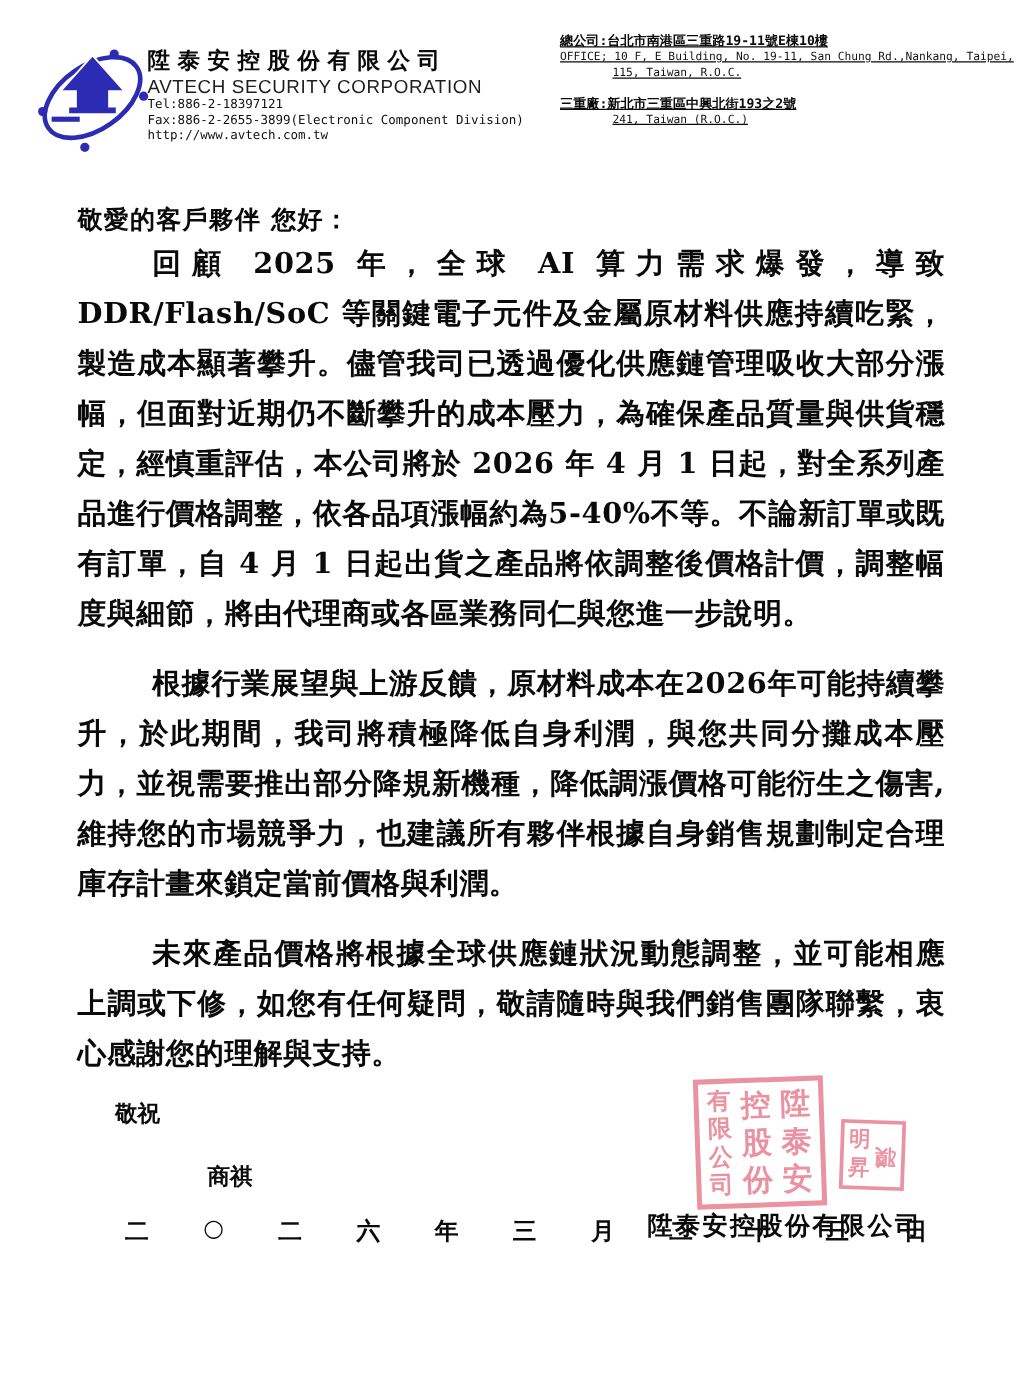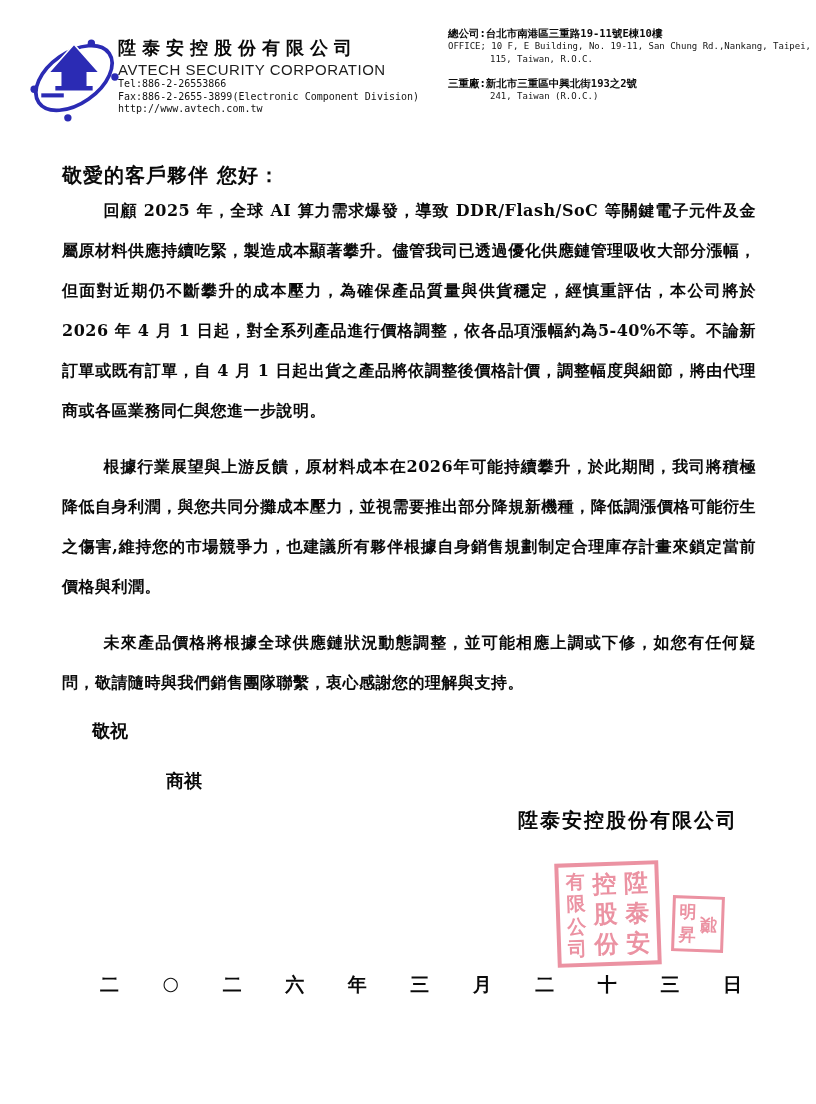--- a/index.html
+++ b/index.html
@@ -14,30 +14,30 @@
   }
   
   .logo{position:absolute;left:28px;top:32px;width:92px;height:92px;}
   .hdr-left{position:absolute;left:118px;top:36px;width:320px;}
   .company-zh{font-size:18px;font-weight:bold;letter-spacing:6px;white-space:nowrap;}
   .company-en{font-size:15px;font-weight:normal;letter-spacing:.5px;color:#1d1d1d;
               font-family:"Liberation Sans",sans-serif;margin-top:1px;white-space:nowrap;}
   .contact{font-size:10px;line-height:12.5px;color:#101010;
            font-family:"DejaVu Sans Mono","Liberation Mono",monospace;white-space:nowrap;}
   .hdr-right{position:absolute;left:448px;top:26px;width:352px;
-             font-family:"DejaVu Sans Mono","Liberation Mono",monospace;}
+             font-family:"DejaVu Sans Mono","Liberation Mono",monospace;text-decoration:underline;}
   .addr-zh{font-size:10.5px;font-weight:bold;line-height:14px;white-space:nowrap;}
   .addr-en{font-size:9px;line-height:13px;white-space:nowrap;color:#141414;}
   .addr-en.cont{padding-left:42px;}
   .addr-gap{height:10px;}
   
   .content{position:absolute;left:62px;top:162px;width:694px;}
   .title{text-align:center;font-size:24px;font-weight:bold;letter-spacing:9px;margin-bottom:24px;}
   .greeting{font-size:20px;font-weight:bold;letter-spacing:1px;margin-bottom:2px;}
-  .para{font-size:16px;font-weight:bold;line-height:40px;letter-spacing:.5px;
+  .para{font-size:23px;font-weight:bold;line-height:40px;letter-spacing:.5px;
         text-align:justify;text-justify:inter-character;text-indent:2.6em;margin:0 0 16px 0;}
   .closing-salute{font-size:18px;font-weight:bold;margin:16px 0 0 30px;}
   .closing-wish{font-size:18px;font-weight:bold;margin:26px 0 0 104px;}
   .sig-company{font-size:20px;font-weight:bold;letter-spacing:2px;text-align:right;
                padding-right:18px;margin-top:14px;}
   
   .seal{position:absolute;box-sizing:border-box;display:flex;flex-direction:row-reverse;
         justify-content:space-around;align-items:stretch;opacity:.85;}
   .seal-big{left:556px;top:862px;width:104px;height:104px;border:4px solid;
             transform:rotate(-2deg);padding:3px;}
@@ -65,21 +65,21 @@
       <circle cx="39" cy="84" r="3.6" stroke="none"></circle>
       <circle cx="6" cy="56" r="3.6" stroke="none"></circle>
       <polygon stroke="#ffffff" stroke-width="1.5" points="45,12 70,40 58,40 58,52 64,52 64,58 26,58 26,52 32,52 32,40 20,40"></polygon>
       <rect x="13" y="60" width="22" height="4" stroke="none"></rect>
     </g>
   </svg>
 
   <div class="hdr-left">
     <div class="company-zh">陞泰安控股份有限公司</div>
     <div class="company-en">AVTECH SECURITY CORPORATION</div>
-    <div class="contact">Tel:886-2-26553866</div>
+    <div class="contact">Tel:886-2-18397121</div>
     <div class="contact">Fax:886-2-2655-3899(Electronic Component Division)</div>
     <div class="contact">http://www.avtech.com.tw</div>
   </div>
 
   <div class="hdr-right">
     <div class="addr-zh">總公司:台北市南港區三重路19-11號E棟10樓</div>
     <div class="addr-en">OFFICE; 10 F, E Building, No. 19-11, San Chung Rd.,Nankang, Taipei,</div>
     <div class="addr-en cont">115, Taiwan, R.O.C.</div>
     <div class="addr-gap"></div>
     <div class="addr-zh">三重廠:新北市三重區中興北街193之2號</div>

